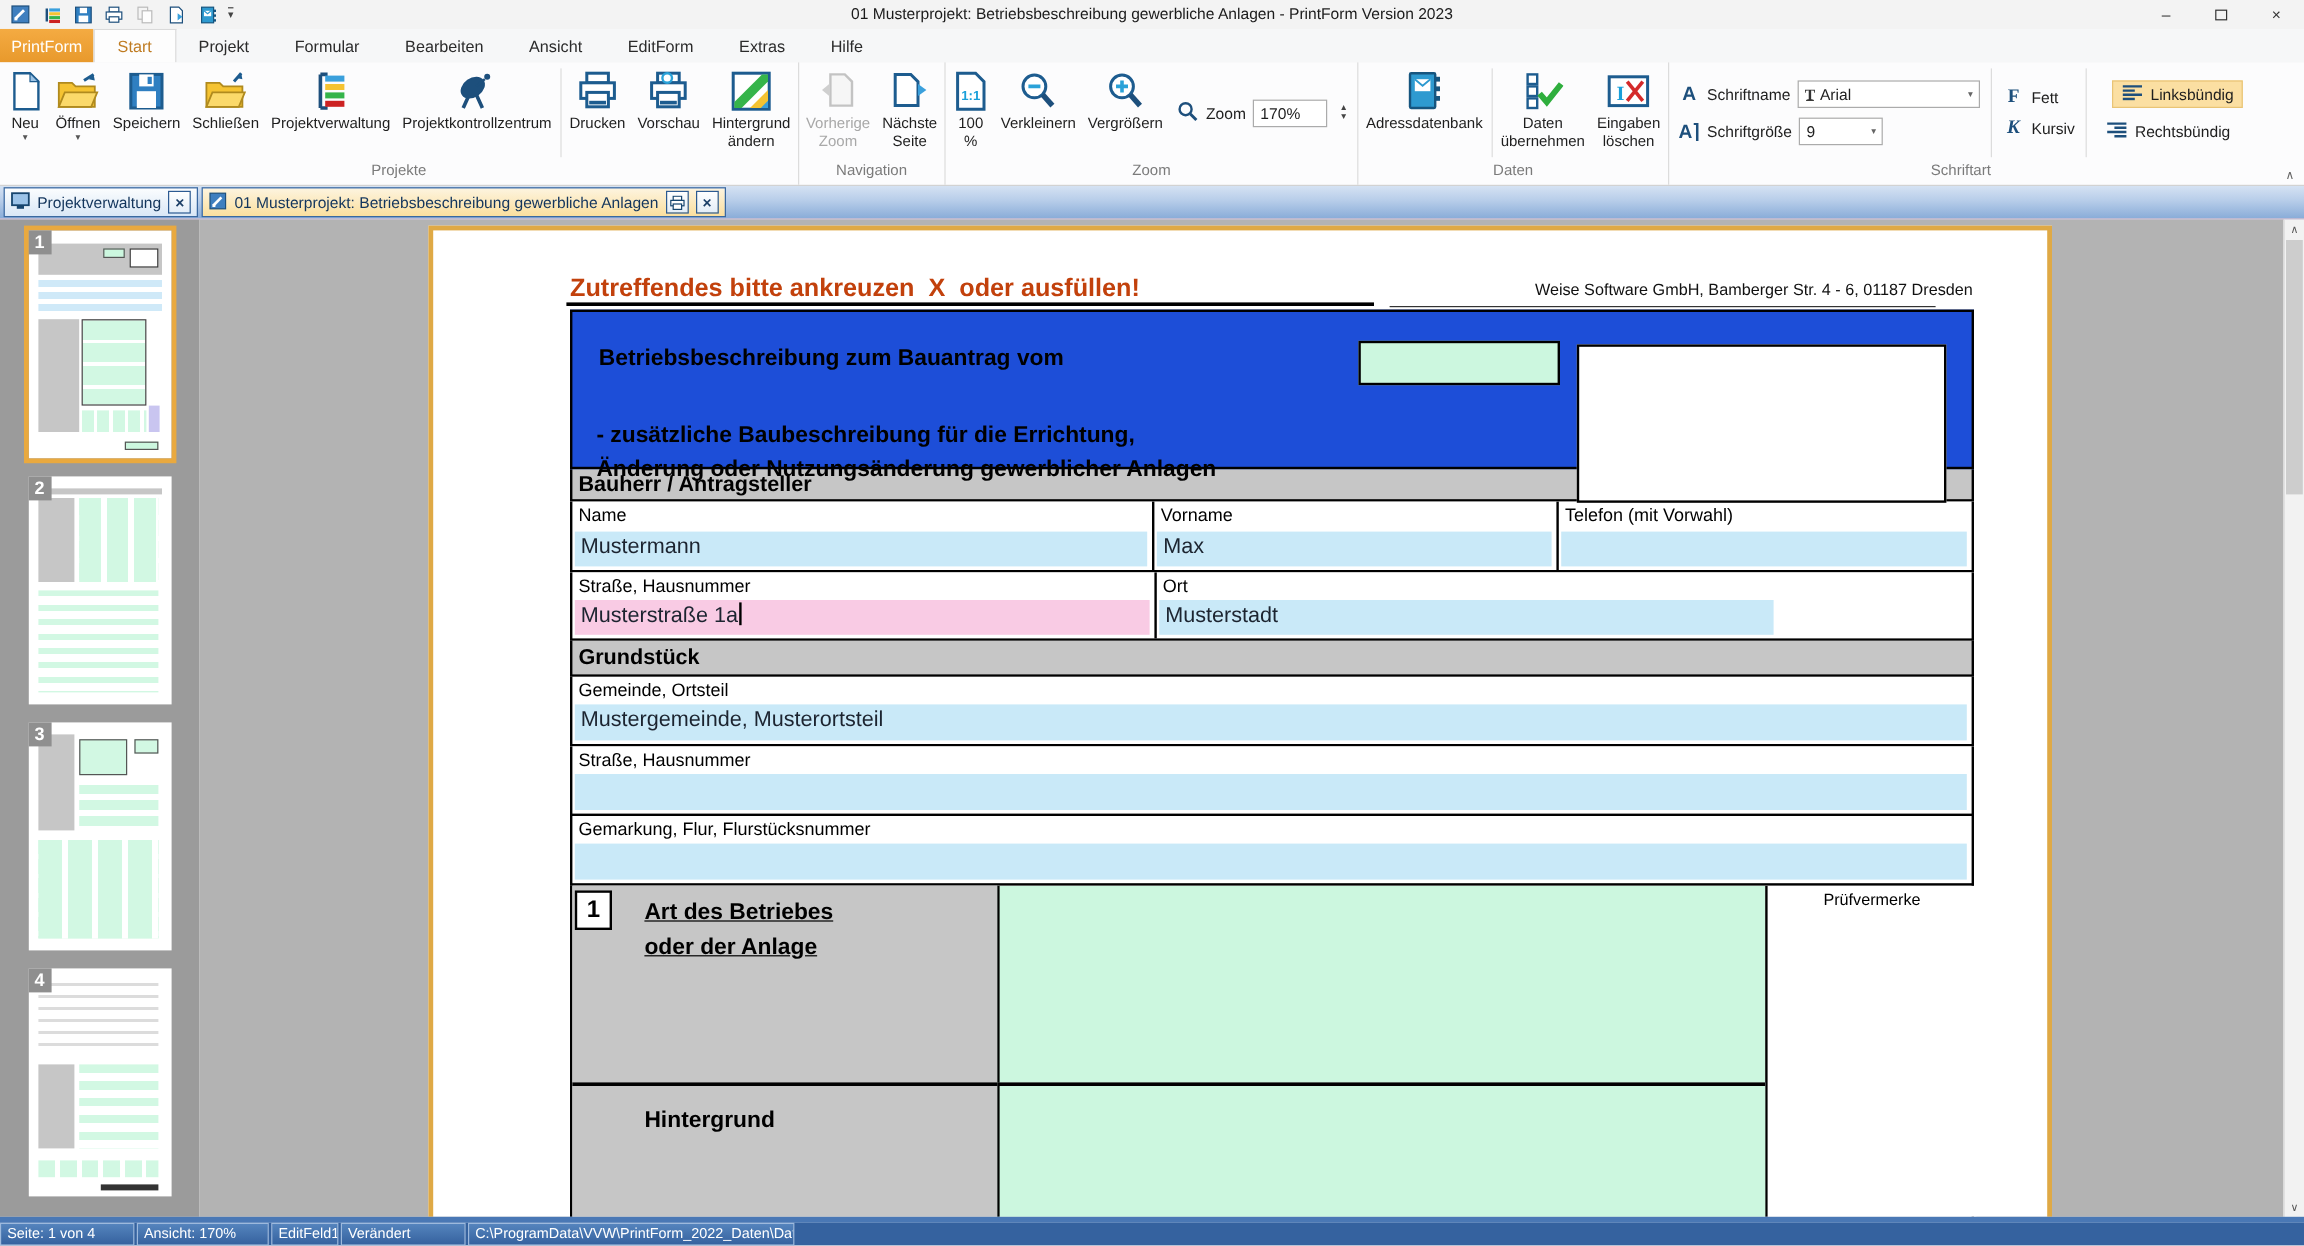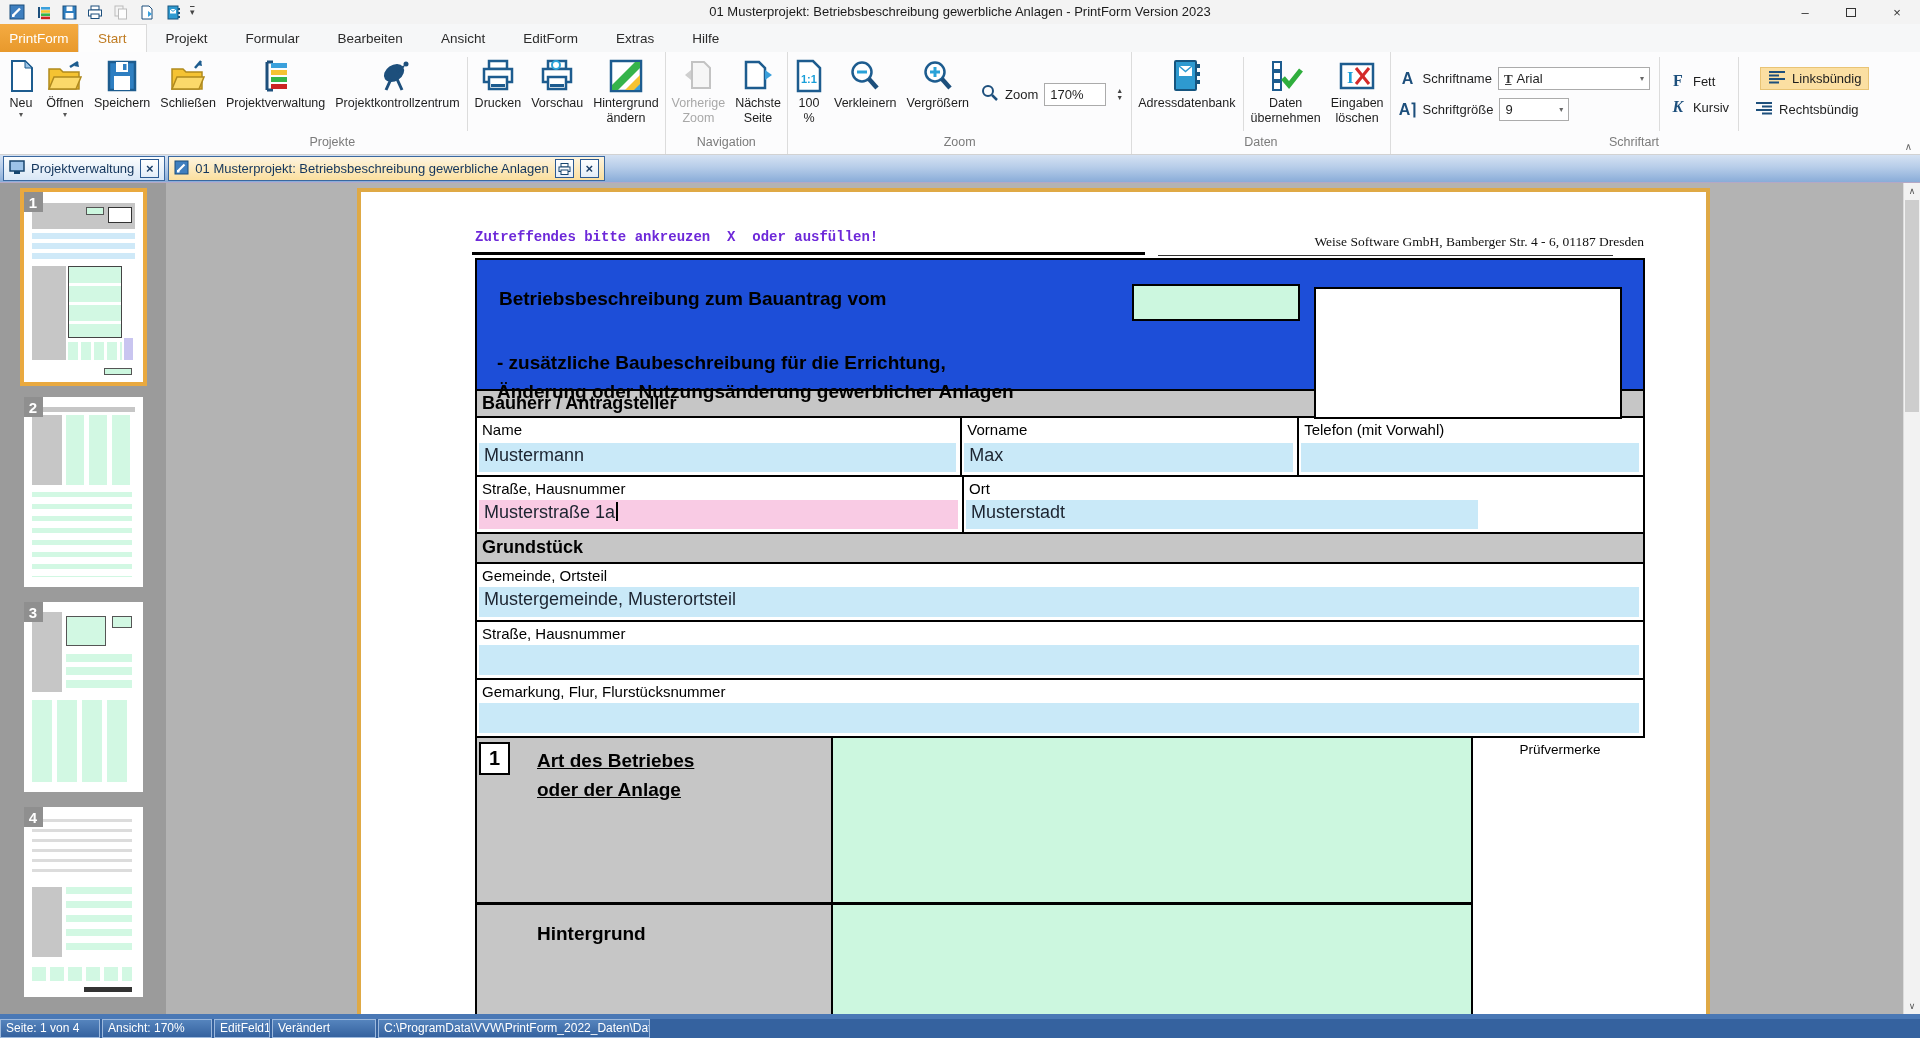--- a/index.html
+++ b/index.html
@@ -55,23 +55,23 @@
   .main { position:absolute; top:183px; left:0; right:0; bottom:24px; display:flex; }
   .sidebar { width:166px; background:#9b9b9b; display:flex; flex-direction:column; align-items:center; gap:15px; padding-top:9px; flex:none; overflow:hidden; }
   .thumb { width:119px; height:190px; background:#fff; position:relative; flex:none; }
   .thumb.selected { outline:4px solid #e9a93f; }
   .pagenum { position:absolute; top:0; left:0; min-width:19px; height:20px; background:#8f8f8f; color:#fff; font-weight:bold; font-size:15px; display:flex; align-items:center; justify-content:center; z-index:2; }
   .mb { position:absolute; }
 
   .docarea { flex:1; position:relative; background:#b3b3b3; overflow:hidden; }
   .page { position:absolute; left:191px; top:5px; width:1353px; height:980px; background:#fff; border:4px solid #dfa945; }
 
-  .hint { position:absolute; left:114px; top:37px; font-weight:bold; font-size:14px; white-space:pre; color:#6d28d9;font-family:Liberation Mono, monospace; }
+  .hint { position:absolute; left:114px; top:37px; font-weight:bold; font-size:21px; white-space:pre; color:#c2410c; }
   .hintline { position:absolute; left:111px; top:60px; width:673px; height:3px; background:#000; }
-  .vendor { position:absolute; left:795px; width:488px; top:42px; font-size:13.5px; text-align:right; color:#111;font-family:Liberation Serif, serif; }
+  .vendor { position:absolute; left:795px; width:488px; top:42px; font-size:13.5px; text-align:right; color:#111; }
   .vendorline { position:absolute; left:797px; top:63px; width:455px; height:1px; background:#333; }
 
   .formbox { position:absolute; left:114px; top:66px; width:1170px; }
   .titlebox { height:133px; background:#1d4ed8; border:2px solid #000; position:relative; }
   .ft1 { position:absolute; left:22px; top:28px; font-size:19px; font-weight:bold; }
   .ft2 { position:absolute; left:20px; top:88px; font-size:19px; font-weight:bold; line-height:29px; white-space:pre-line; }
   .mintinput { position:absolute; left:655px; top:24px; width:168px; height:37px; background:#ccf7df; border:2px solid #000; }
   .whitebox { position:absolute; left:837px; top:27px; width:308px; height:132px; background:#fff; border:2px solid #000; }
 
   .secheader { height:27px; background:#c6c6c6; border:2px solid #000; border-top:0; font-weight:bold; font-size:18px; line-height:24px; padding-left:5px; }
@@ -640,20 +640,20 @@
 
     <div class="vscroll">
       <span class="sarr" style="top:0">∧</span>
       <div class="sthumb"></div>
       <span class="sarr" style="bottom:0">∨</span>
     </div>
   </div>
 
   <div class="bluestrip"></div>
   <div class="statusbar">
-    <div class="sseg" style="width:100px">Seite: 1 von 4</div>
+    <div class="sseg" style="width:112px">Seite: 1 von 4</div>
     <div class="sseg" style="width:110px">Ansicht: 170%</div>
     <div class="sseg" style="width:56px">EditFeld13</div>
     <div class="sseg" style="width:104px">Verändert</div>
     <div class="sseg" style="width:272px">C:\ProgramData\VVW\PrintForm_2022_Daten\Daten\</div>
   </div>
 
 </div>
 
 </body></html>

